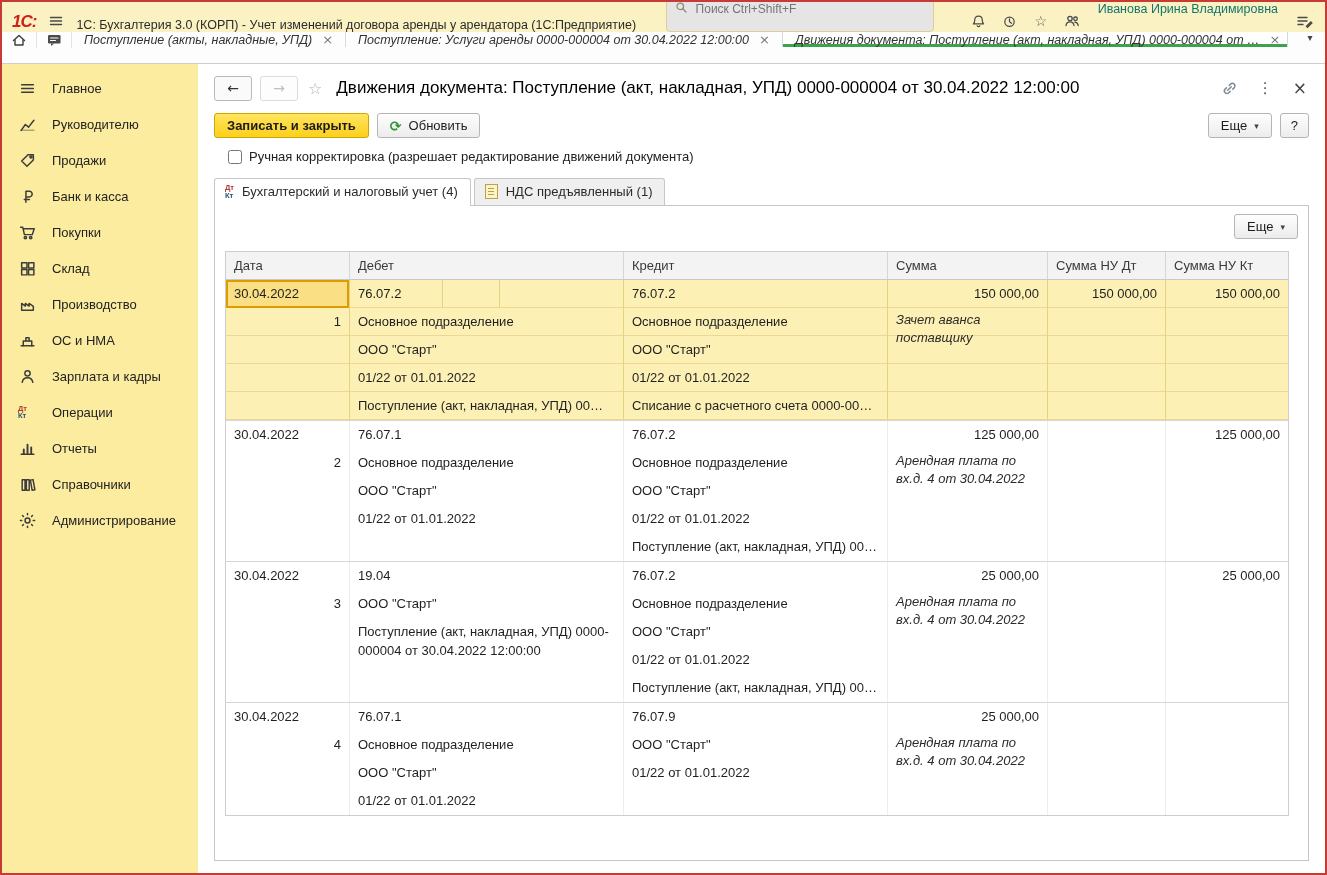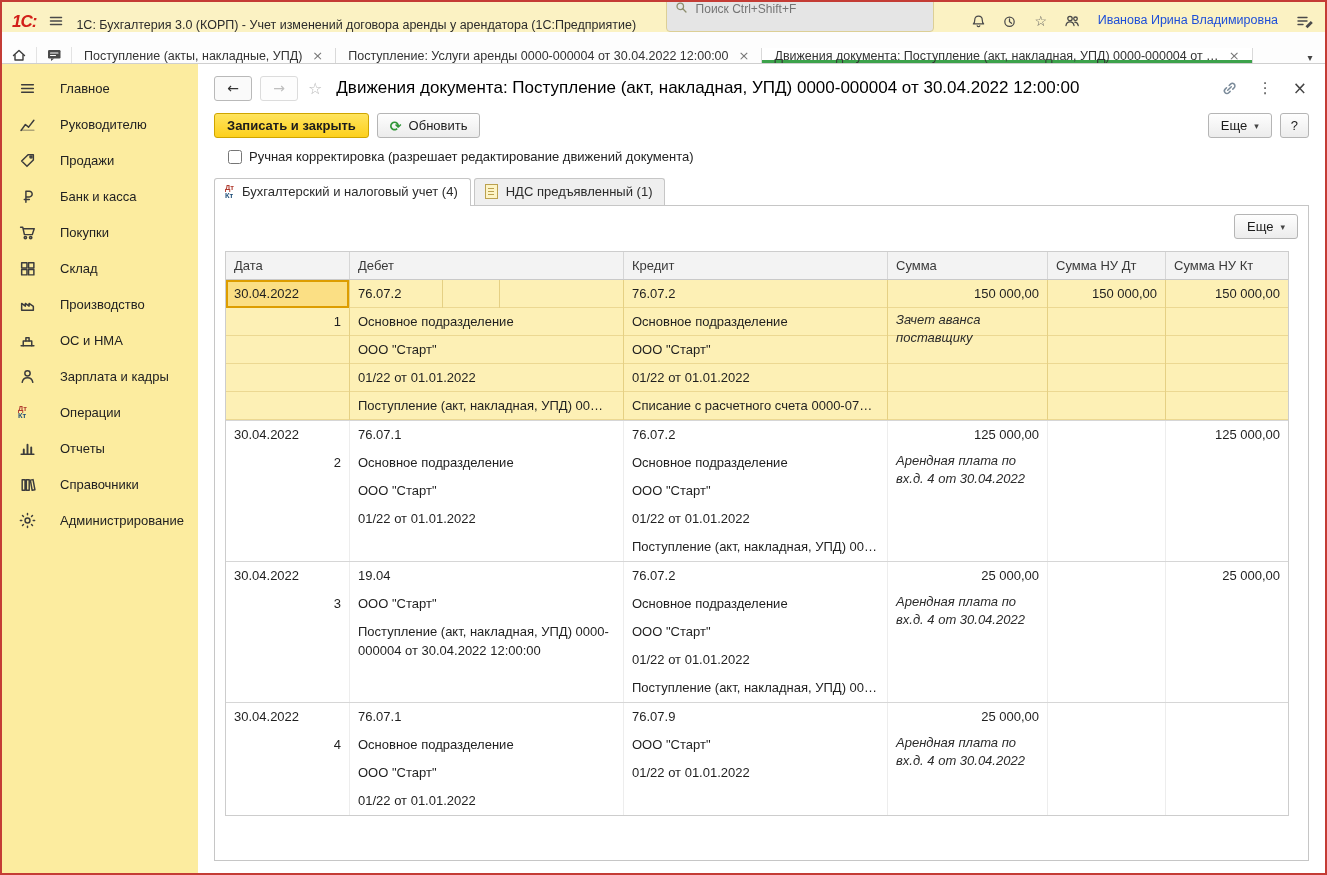--- a/index.html
+++ b/index.html
@@ -11,35 +11,35 @@
   .logo{color:#d2201a;font-weight:bold;font-style:italic;font-size:17px;letter-spacing:-1px;white-space:nowrap;}
   .icon-btn{display:inline-flex;align-items:center;justify-content:center;width:22px;height:22px;color:#4a4a4a;}
   .icon-btn svg{display:block;}
   .app-title{font-size:12.5px;color:#2b2b2b;white-space:nowrap;overflow:hidden;}
   .tb-flex{flex:1;}
   .tb-flex2{flex:1.4;}
   .search{display:flex;align-items:center;gap:6px;width:250px;height:21px;background:#e5e5e5;border:1px solid #dccf96;border-radius:4px;padding:12px 8px;flex:0 0 auto;}
   .search input{border:none;outline:none;background:transparent;font:12px "Liberation Sans","DejaVu Sans",sans-serif;color:#666;width:100%;}
   .glyph{font-family:"DejaVu Sans",sans-serif;}
   .star-glyph{color:#5a5a5a;font-size:14px;}
-  .user-name{font-size:12.5px;color:#1d4ed8;white-space:nowrap;margin:5px 6px;}
-
-  
-  .tabbar{height:31px;flex:0 0 31px;background:#fdfdfd;border-bottom:1px solid #cfcfcf;display:flex;align-items:flex-end;}
+  .user-name{font-size:12.5px;color:#0f766e;white-space:nowrap;margin:16px 6px;}
+
+  
+  .tabbar{height:31px;flex:0 0 31px;background:#fdfdfd;border-bottom:1px solid #cfcfcf;display:flex;align-items:flex-start;font-style:italic;}
   .tab-icon-btn{width:34px;display:flex;align-items:center;justify-content:center;border-right:1px solid #e3e3e3;color:#3c3c3c;}
   .wtab{display:flex;align-items:center;gap:8px;padding:0 12px;border-right:1px solid #d9d9d9;font-size:12.5px;color:#333;max-width:480px;white-space:nowrap;overflow:hidden;}
   .wtab.active{background:#fff;box-shadow:inset 0 -3px 0 #3ca24b;}
   .wtab .close{color:#777;font-size:13px;margin-left:2px;}
   .tab-spacer{flex:1;}
   .tab-chevron{width:30px;display:flex;align-items:center;justify-content:center;color:#444;font-size:10px;}
 
   
   .main{flex:1;display:flex;min-height:0;}
   .sidebar{flex:0 0 196px;background:#fcec9f;padding-top:6px;overflow:hidden;}
-  .side-item{height:36px;display:flex;align-items:center;gap:24px;padding:0 8px 0 16px;color:#222;font-size:13px;white-space:nowrap;}
+  .side-item{height:36px;display:flex;align-items:center;gap:16px;padding:0 8px 0 16px;color:#222;font-size:13px;white-space:nowrap;}
   .side-item .si{flex:0 0 18px;display:flex;justify-content:center;}
   .side-item svg{stroke:#3c3c3c;fill:none;stroke-width:1.4;stroke-linecap:round;stroke-linejoin:round;}
   .dtkt{display:flex;flex-direction:column;font-size:7.5px;line-height:7.5px;font-weight:bold;}
   .dtkt .dt{color:#b03a2e;}
   .dtkt .kt{color:#1f4e79;}
 
   .content{flex:1;display:flex;flex-direction:column;background:#fff;min-width:0;}
 
   
   .page-header{display:flex;align-items:center;gap:8px;padding:10px 16px 6px 16px;}
@@ -389,21 +389,21 @@
               <div class="line">Основное подразделение</div>
               <div class="line">ООО "Старт"</div>
               <div class="line">01/22 от 01.01.2022</div>
               <div class="line">Поступление (акт, накладная, УПД) 00…</div>
             </div>
             <div class="cell">
               <div class="line">76.07.2</div>
               <div class="line">Основное подразделение</div>
               <div class="line">ООО "Старт"</div>
               <div class="line">01/22 от 01.01.2022</div>
-              <div class="line">Списание с расчетного счета 0000-07…</div>
+              <div class="line">Списание с расчетного счета 0000-00…</div>
             </div>
             <div class="cell">
               <div class="line amt">150 000,00</div>
               <div class="line note">Зачет аванса поставщику</div>
             </div>
             <div class="cell">
               <div class="line amt">150 000,00</div>
             </div>
             <div class="cell">
               <div class="line amt">150 000,00</div>

